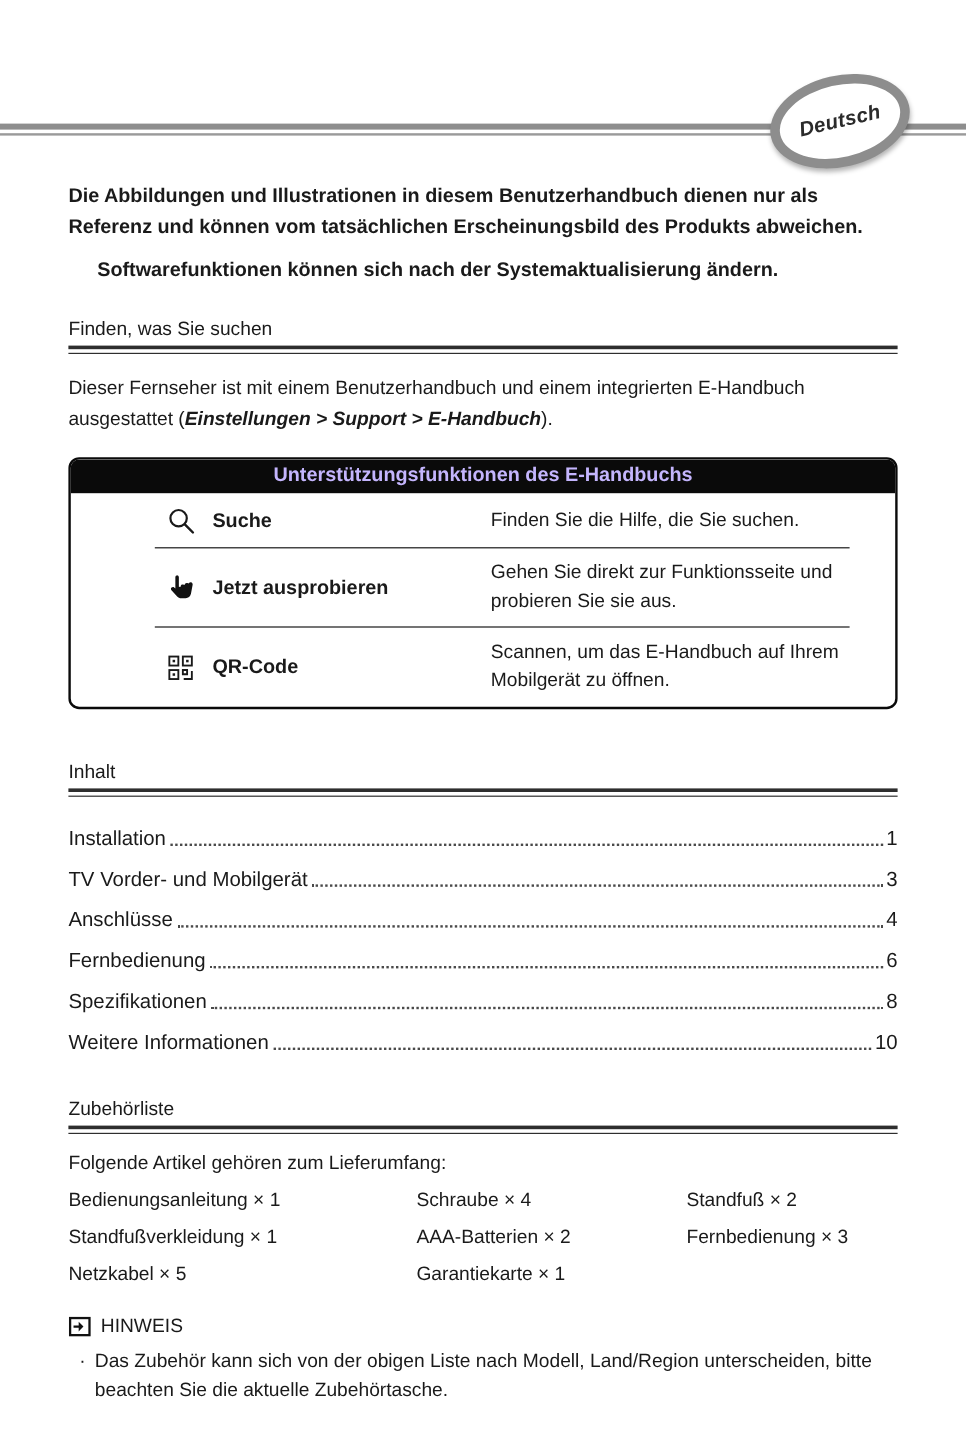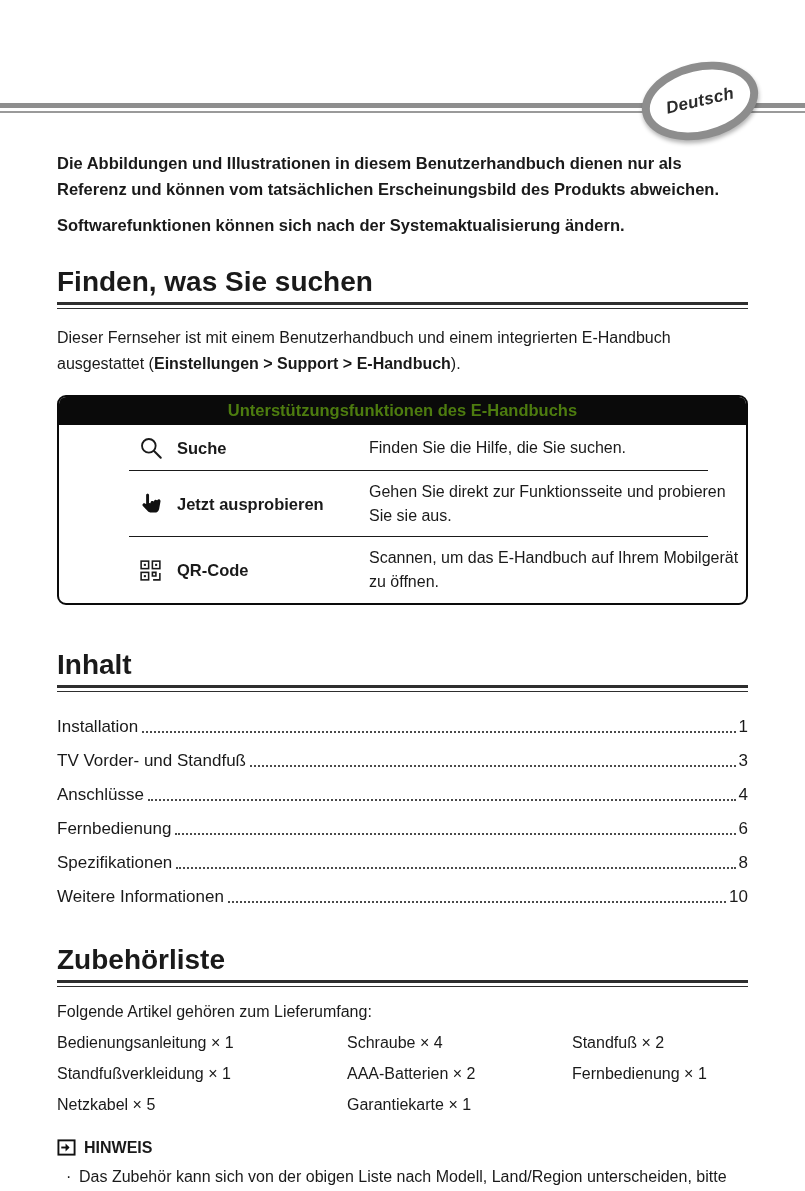--- a/index.html
+++ b/index.html
@@ -20,57 +20,57 @@
     transform: rotate(-13deg); z-index: 5; }
   .badge-ellipse { width:100%; height:100%; border-radius:50%; background:#fff;
     border:8px solid #8d8d8d; display:flex; align-items:center; justify-content:center;
     box-shadow: 0 3px 4px rgba(0,0,0,0.3); }
   .badge-text { font-weight:bold; font-style:italic; font-size:17px; color:#2b2b2b; letter-spacing:0.3px; }
 
   
   .content { position: relative; padding: 150px 57px 0 57px; z-index: 2; }
 
   .intro p { font-weight: bold; font-size: 16.5px; line-height: 26px; }
-  .intro .p2 { margin-top: 10px; }
+  .intro .p2 { margin-top: 10px; margin-left: 24px; }
 
   h2.section-title {
-    position: relative; font-size: 28px; font-weight: bold;
+    position: relative; font-size: 16px; font-weight: normal;
     padding-bottom: 11px; margin-top: 28px;
   }
   h2.section-title::before { content:""; position:absolute; left:0; right:0; bottom:4px; height:3px; background:#2e2e2e; }
   h2.section-title::after  { content:""; position:absolute; left:0; right:0; bottom:0; height:1.5px; background:#2e2e2e; }
 
   .find-intro { margin-top: 16px; font-size: 16px; line-height: 26px; }
-  .find-intro b { font-weight: bold; }
+  .find-intro b { font-weight: bold; font-style: italic; }
 
   
   .support-table { margin-top: 18px; border: 2px solid #0a0a0a; border-radius: 9px; overflow: hidden; background:#fff; }
-  .support-header { background:#0a0a0a; color:#4d7c0f; font-weight:bold; font-size:16.5px;
+  .support-header { background:#0a0a0a; color:#c4b5fd; font-weight:bold; font-size:16.5px;
     text-align:center; padding: 4px 0 5px; }
-  .support-row { display:flex; align-items:center; position:relative; padding: 9px 0; min-height: 46px; }
+  .support-row { display:flex; align-items:center; position:relative; padding: 9px 0; min-height: 46px; gap: 40px; }
   .support-row:not(:last-child)::after { content:""; position:absolute; left:70px; right:38px; bottom:0; height:1.5px; background:#1a1a1a; }
   .cell-left { width: 310px; display:flex; align-items:center; gap:13px; padding-left: 78px; flex-shrink:0; }
   .cell-left .icon { width:27px; height:27px; display:flex; align-items:center; justify-content:center; }
   .cell-left .label { font-weight: bold; font-size: 16.5px; }
   .cell-right { flex:1; font-size: 16px; line-height: 24px; }
 
   
   .toc { margin-top: 14px; }
   .toc-row { display:flex; align-items:flex-end; height: 34px; font-size: 17px; }
   .toc-label { white-space: nowrap; padding-bottom: 3px; }
   .toc-leader { flex:1; border-bottom: 2px dotted #4a4a4a; margin: 0 3px 7px 4px; }
   .toc-page { white-space: nowrap; padding-bottom: 3px; }
 
   
   .acc-intro { margin-top: 16px; font-size: 16px; }
   .acc-grid { margin-top: 13px; display: grid; grid-template-columns: 290px 225px 1fr;
     row-gap: 13px; font-size: 16px; }
 
   .note-block { margin-top: 24px; }
-  .note-head { display:flex; align-items:center; gap:8px; font-weight:bold; font-size:16px; }
+  .note-head { display:flex; align-items:center; gap:8px; font-weight:normal; font-size:16px; }
   .note-head .icon { width:19px; height:19px; display:flex; align-items:center; justify-content:center; }
   .note-item { display:flex; margin-top: 8px; font-size: 16px; line-height: 24px; }
   .note-bullet { width: 13px; margin-left: 9px; flex-shrink: 0; }
   .note-text { flex: 1; }
 
   svg { display:block; }
 </style>
 </head>
 <body>
 
@@ -143,21 +143,21 @@
 
   <h2 class="section-title" style="margin-top:44px;">Inhalt</h2>
 
   <div class="toc">
     <div class="toc-row">
       <span class="toc-label">Installation</span>
       <span class="toc-leader"></span>
       <span class="toc-page">1</span>
     </div>
     <div class="toc-row">
-      <span class="toc-label">TV Vorder- und Standfuß</span>
+      <span class="toc-label">TV Vorder- und Mobilgerät</span>
       <span class="toc-leader"></span>
       <span class="toc-page">3</span>
     </div>
     <div class="toc-row">
       <span class="toc-label">Anschlüsse</span>
       <span class="toc-leader"></span>
       <span class="toc-page">4</span>
     </div>
     <div class="toc-row">
       <span class="toc-label">Fernbedienung</span>
@@ -179,21 +179,21 @@
   <h2 class="section-title" style="margin-top:34px;">Zubehörliste</h2>
 
   <p class="acc-intro">Folgende Artikel gehören zum Lieferumfang:</p>
 
   <div class="acc-grid">
     <span>Bedienungsanleitung × 1</span>
     <span>Schraube × 4</span>
     <span>Standfuß × 2</span>
     <span>Standfußverkleidung × 1</span>
     <span>AAA-Batterien × 2</span>
-    <span>Fernbedienung × 1</span>
+    <span>Fernbedienung × 3</span>
     <span>Netzkabel × 5</span>
     <span>Garantiekarte × 1</span>
     <span></span>
   </div>
 
   <div class="note-block">
     <div class="note-head">
       <span class="icon">
         <svg viewBox="0 0 20 20" width="19" height="19">
           <rect x="1.5" y="2.5" width="17" height="15" fill="none" stroke="#111" stroke-width="2"></rect>

